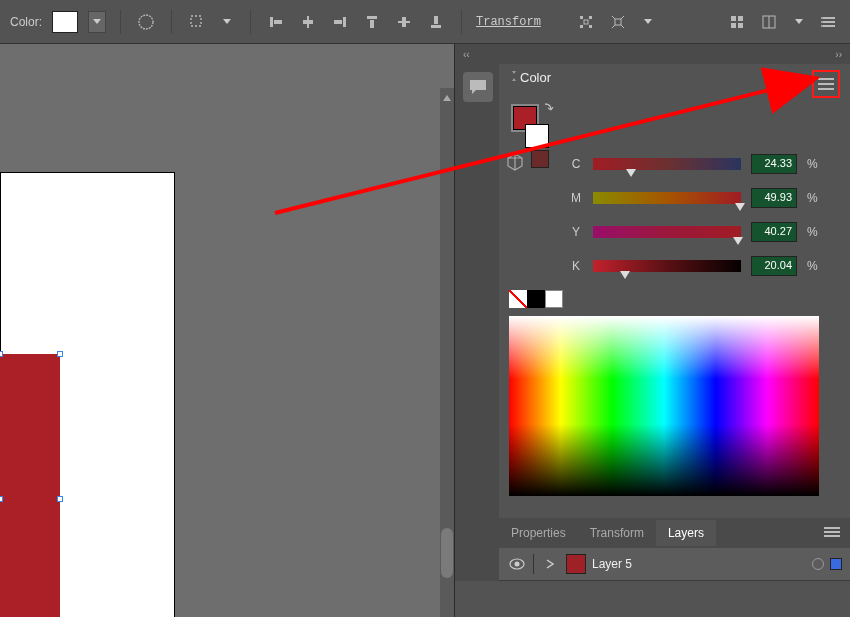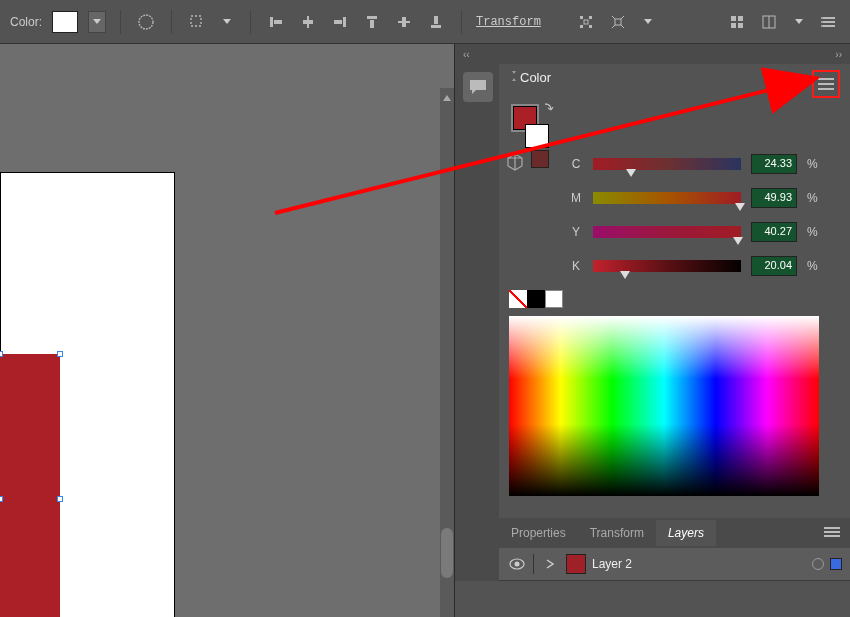--- a/index.html
+++ b/index.html
@@ -54,21 +54,21 @@
 .mini-none { background: linear-gradient(to top right, #fff 0%, #fff 46%, #f00 46%, #f00 54%, #fff 54%); }
 
 .spectrum { width: 310px; height: 180px; margin: 8px 0; background:
   linear-gradient(to top, #000 0%, rgba(0,0,0,0) 40%),
   linear-gradient(to bottom, #fff 0%, rgba(255,255,255,0) 35%),
   linear-gradient(to right, #ff0000, #ffff00, #00ff00, #00ffff, #0000ff, #ff00ff, #ff0000);
 }
 
 .bottom-tabs { display: flex; align-items: center; gap: 0; margin-top: 10px; padding: 0; height: 30px; background: #4a4a4a; }
 .tab { padding: 6px 12px; color: #aaa; font-size: 12px; cursor: pointer; }
-.tab.active { background: #535353; color: #fff; font-style: italic; }
+.tab.active { background: #535353; color: #fff; }
 .tab-menu { margin-left: auto; padding: 6px 10px; }
 
 .layer-row { display: flex; align-items: center; gap: 6px; padding: 6px 8px; background: #5c5c5c; border-bottom: 1px solid #3a3a3a; }
 .layer-thumb { width: 20px; height: 20px; background: #a02028; border: 1px solid #222; }
 .layer-name { flex: 1; color: #eee; font-size: 12px; }
 .layer-circle { width: 12px; height: 12px; border: 1.5px solid #999; border-radius: 50%; }
 .layer-square { width: 12px; height: 12px; background: #3a6adf; border: 1px solid #222; }
 .eye-icon, .expand-icon { width: 20px; display: flex; justify-content: center; }
 
 .arrow-annotation { position: absolute; left: 265px; top: 63px; pointer-events: none; z-index: 50; }
@@ -322,20 +322,20 @@
                 <circle cx="8" cy="6" r="2.5" fill="#ccc"></circle>
               </svg>
           </div>
           <div style="width:1px;height:20px;background:#333"></div>
           <div class="expand-icon">
             <svg width="8" height="10">
                 <path d="M1 1 L7 5 L1 9" fill="none" stroke="#ccc" stroke-width="1.5"></path>
               </svg>
           </div>
           <div class="layer-thumb"></div>
-          <span class="layer-name">Layer 2</span>
+          <span class="layer-name">Layer 5</span>
           <span class="layer-circle"></span>
           <span class="layer-square"></span>
         </div>
       </div>
     </div>
   </div>
 </div>
 
 </body></html>

